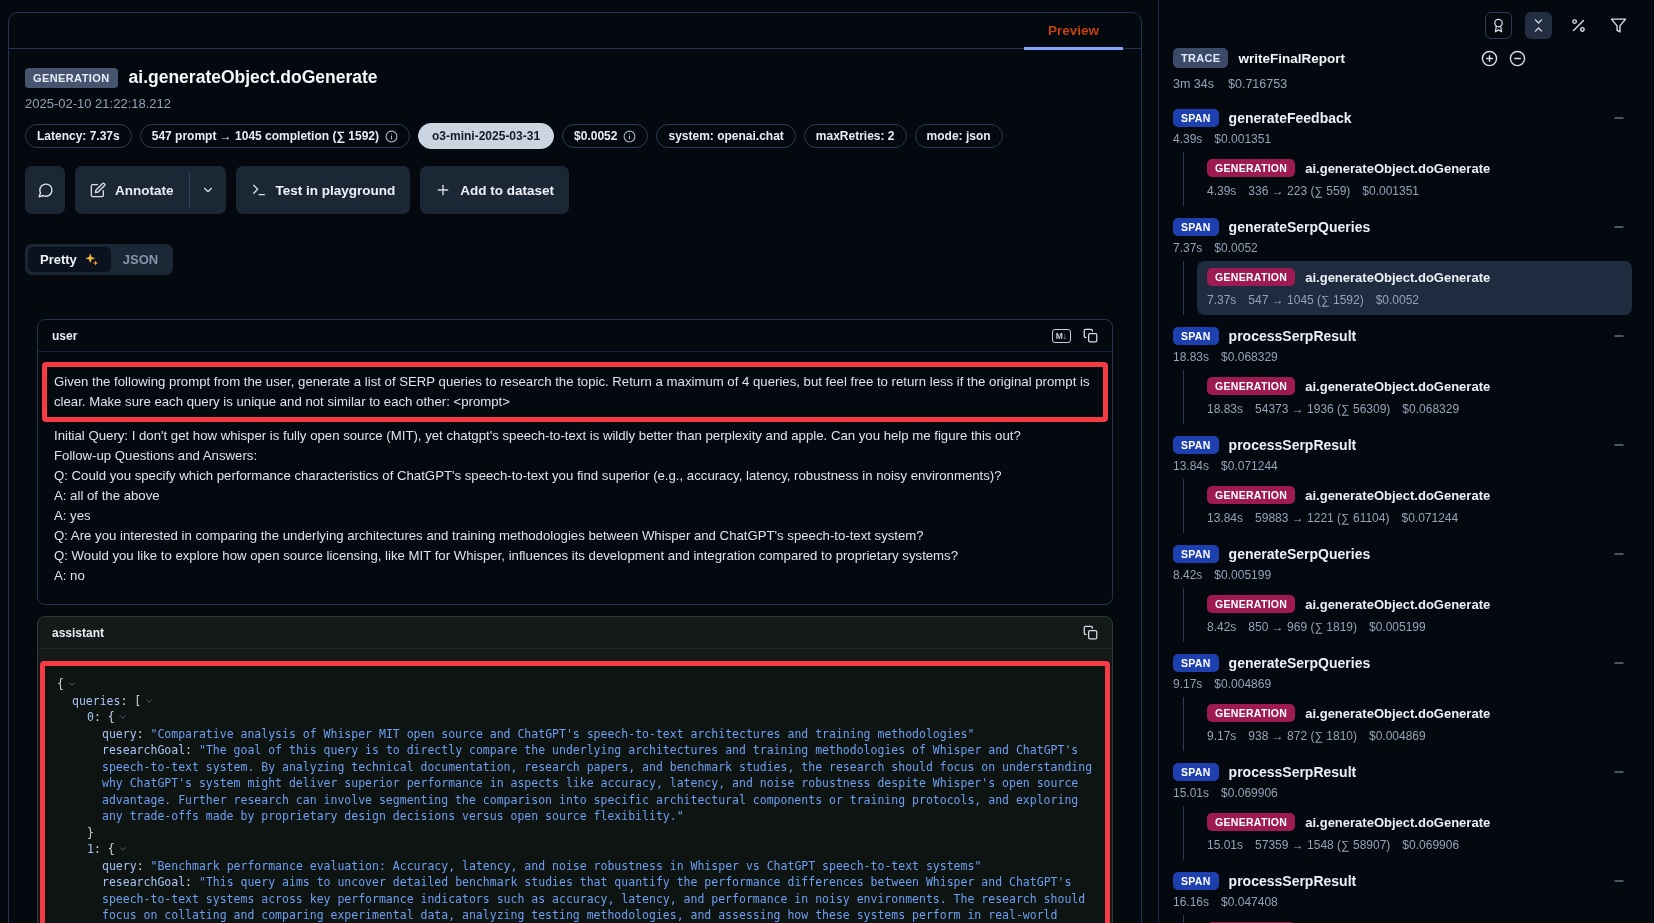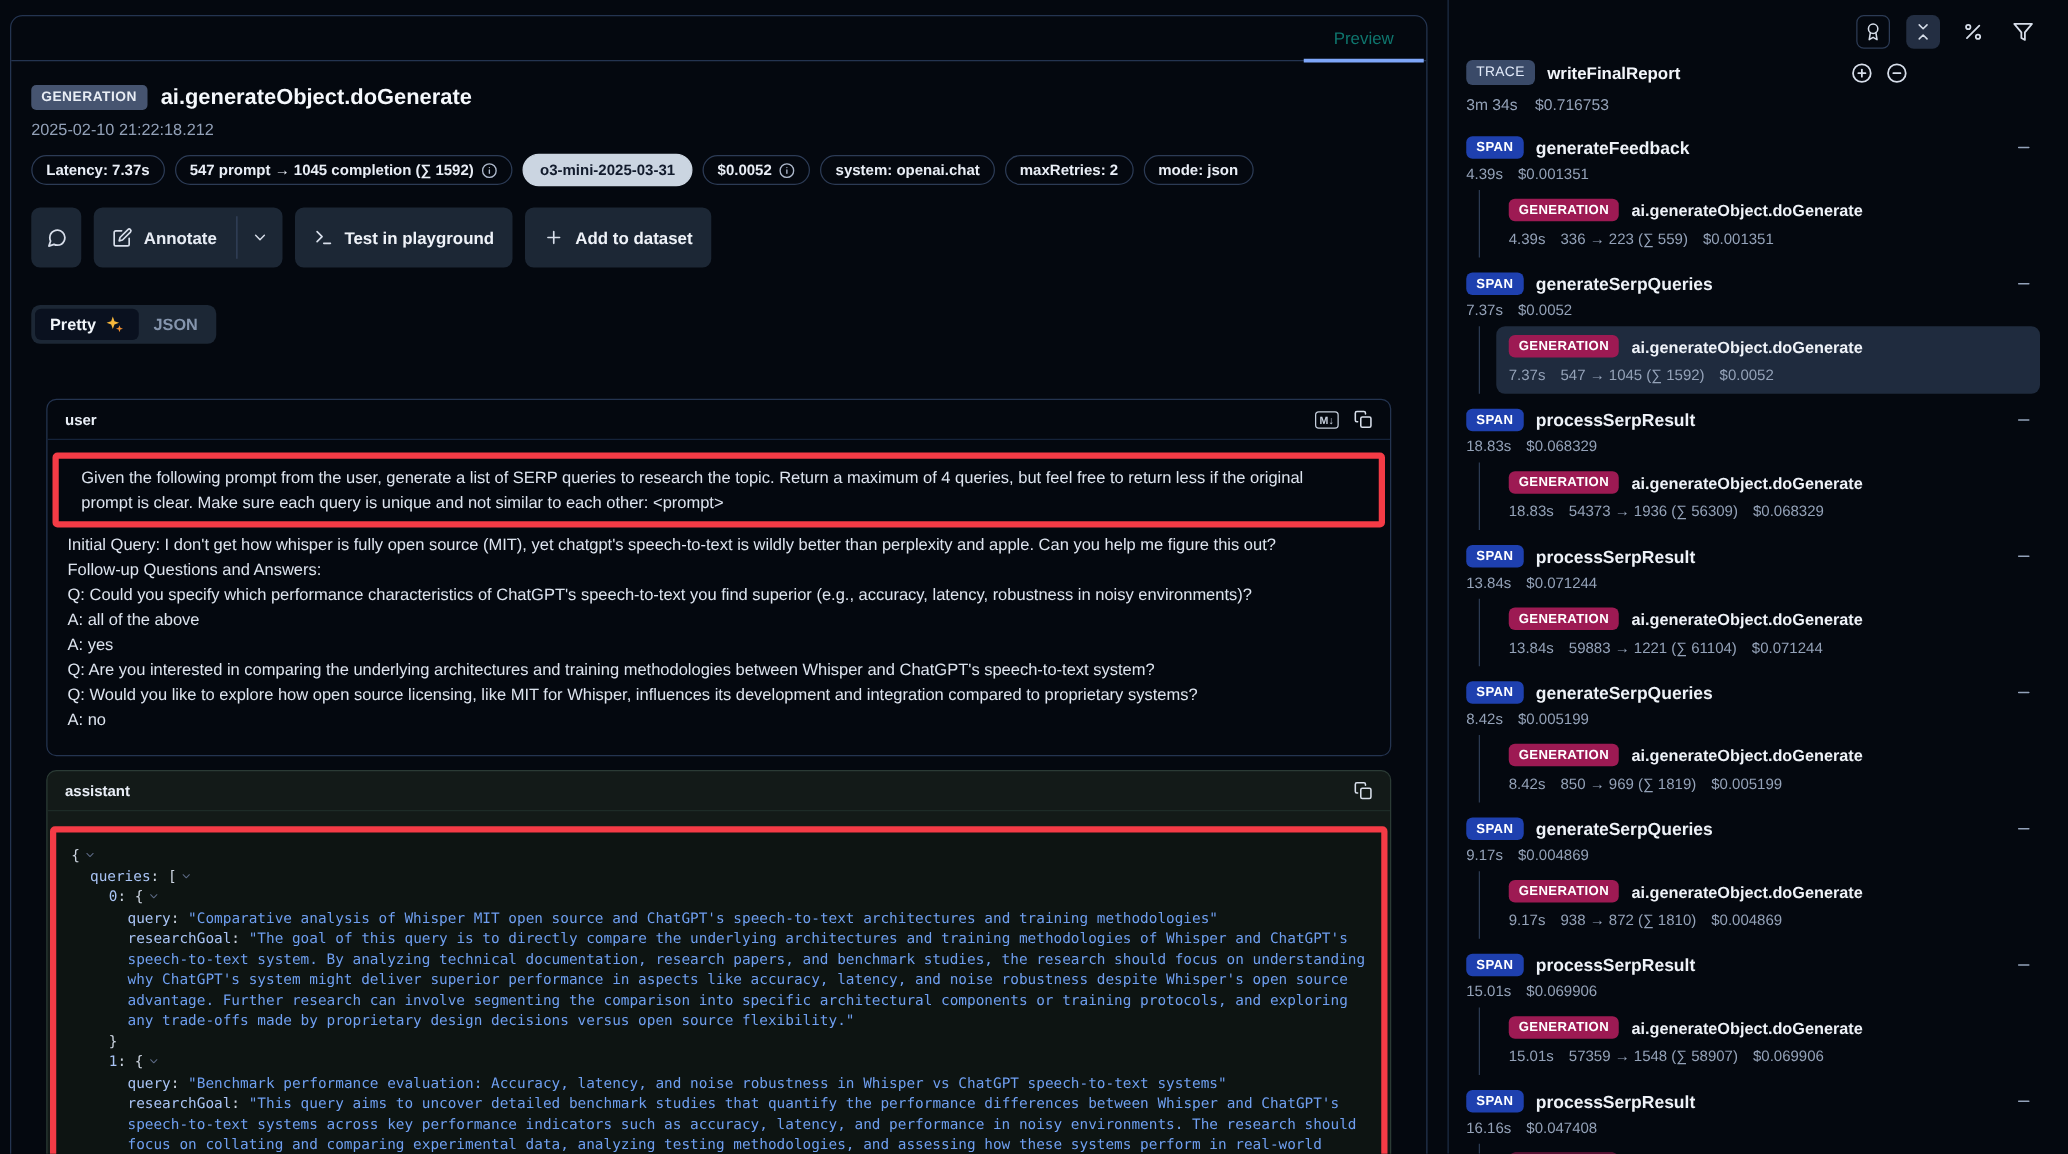--- a/index.html
+++ b/index.html
@@ -11,22 +11,22 @@
   html,body{margin:0;padding:0}
   body{width:1654px;height:923px;overflow:hidden;background:#04080f;color:#e7ecf4;
        font-family:"Liberation Sans",sans-serif;position:relative}
   svg{display:block}
   .icon{stroke:#d7deea;fill:none;stroke-width:2;stroke-linecap:round;stroke-linejoin:round}
 
   
   .left-panel{position:absolute;left:8px;top:12px;width:1134px;height:1500px;
               border:1px solid #243450;border-radius:10px;background:#04080f}
   .tabbar{height:36px;border-bottom:1px solid #243450;position:relative}
-  .tab{position:absolute;right:2px;top:0;height:37px;display:flex;align-items:center;
-       padding:0 24px;font-weight:400;font-size:13.5px;color:#0f766e;
+  .tab{position:absolute;right:18px;top:0;height:37px;display:flex;align-items:center;
+       padding:0 24px;font-weight:700;font-size:13.5px;color:#c2410c;
        border-bottom:3px solid var(--tab-underline)}
   .pcontent{padding:18px 16px 40px}
   .titlerow{display:flex;align-items:center;gap:11px}
   .type-badge{background:var(--badge-type);color:#e8edf5;font-size:11px;font-weight:700;
               padding:4px 8px;border-radius:4px;letter-spacing:.4px}
   .title{font-size:17.5px;font-weight:700;color:#f5f8fc}
   .timestamp{color:#93a1b8;font-size:13px;margin-top:8px}
   .pills{display:flex;gap:8px;margin-top:12px;align-items:center;flex-wrap:wrap}
   .pill{display:inline-flex;align-items:center;gap:6px;border:1px solid #2c3b55;border-radius:999px;
         padding:4px 11px;font-size:12px;font-weight:700;color:#e9eef6;background:transparent}
@@ -46,21 +46,21 @@
   .seg.active{background:#0a111f;color:#f1f5fa}
 
   
   .msg{border:1px solid #243450;border-radius:8px;margin:44px 12px 0;background:#04080f}
   .msg-header{display:flex;align-items:center;justify-content:space-between;padding:8px 14px;
               font-size:12px;font-weight:700;color:#e9eef6;border-bottom:1px solid #15233a}
   .hicons{display:flex;gap:12px;align-items:center}
   .mdicon{border:1.5px solid #c6cfdd;border-radius:3px;font-size:8.5px;font-weight:700;
           padding:1px 3px;color:#c6cfdd;line-height:10px}
   .msg-body{padding:10px 16px 18px;font-size:13.2px;line-height:20px;color:#dde4ef}
-  .redbox{border:5px solid var(--red-annotation);border-radius:4px;margin:0 -12px 4px;padding:5px 18px}
+  .redbox{border:5px solid var(--red-annotation);border-radius:4px;margin:0 -12px 4px;padding:5px 7px}
   .uline{min-height:20px}
   .ufooter{margin-top:21px}
 
   .assistant-panel{background:#131a18;border-color:#2b3b35;margin-top:11px}
   .assistant-panel .msg-header{border-bottom:1px solid #1d2b27}
   .assistant-panel .msg-body{padding:8px 12px 20px}
   .redbox2{border:5px solid var(--red-annotation);border-radius:4px;margin:4px -10px 0;
            padding:10px 12px 8px;background:#0d1412}
   .cline{font-family:"DejaVu Sans Mono",monospace;font-size:11.5px;line-height:16.5px;
          color:#cdd5e1;white-space:pre-wrap;word-break:break-word}
@@ -69,21 +69,21 @@
 
   
   .sidebar{position:absolute;left:1158px;top:0;width:496px;height:923px;
            border-left:1px solid #1d2c46;padding:0 14px 0 14px;overflow:hidden}
   .toolbar{position:absolute;top:12px;right:22px;display:flex;gap:13px;align-items:center}
   .toolbtn{width:27px;height:27px;border-radius:6px;display:flex;align-items:center;
            justify-content:center;cursor:pointer}
   .toolbtn.bordered{border:1px solid #2c3b55}
   .toolbtn.filled{background:#232e42}
   .trace-head{margin-top:48px;display:flex;align-items:center;gap:10px}
-  .trace-badge{background:var(--badge-trace);color:#e3ebfa;font-size:11px;font-weight:400;
+  .trace-badge{background:var(--badge-trace);color:#e3ebfa;font-size:11px;font-weight:700;
                padding:4px 8px;border-radius:5px;letter-spacing:.3px}
   .trace-title{font-size:13.5px;font-weight:700;color:#f2f5fa}
   .trace-icons{position:absolute;top:50px;right:128px;display:flex;gap:11px}
   .trace-meta{margin-top:9px;font-size:12.5px;color:#94a2b8;display:flex;gap:14px}
   .tree{margin-top:15px}
   .span-block{margin-bottom:9px}
   .srow{display:flex;align-items:center;gap:10px;padding:3px 0}
   .badge-span{background:var(--badge-span);color:#fff;font-size:10.5px;font-weight:700;
               padding:3px 8px;border-radius:5px;letter-spacing:.3px}
   .sname{font-size:14px;font-weight:600;color:#eef2f8;flex:1}

